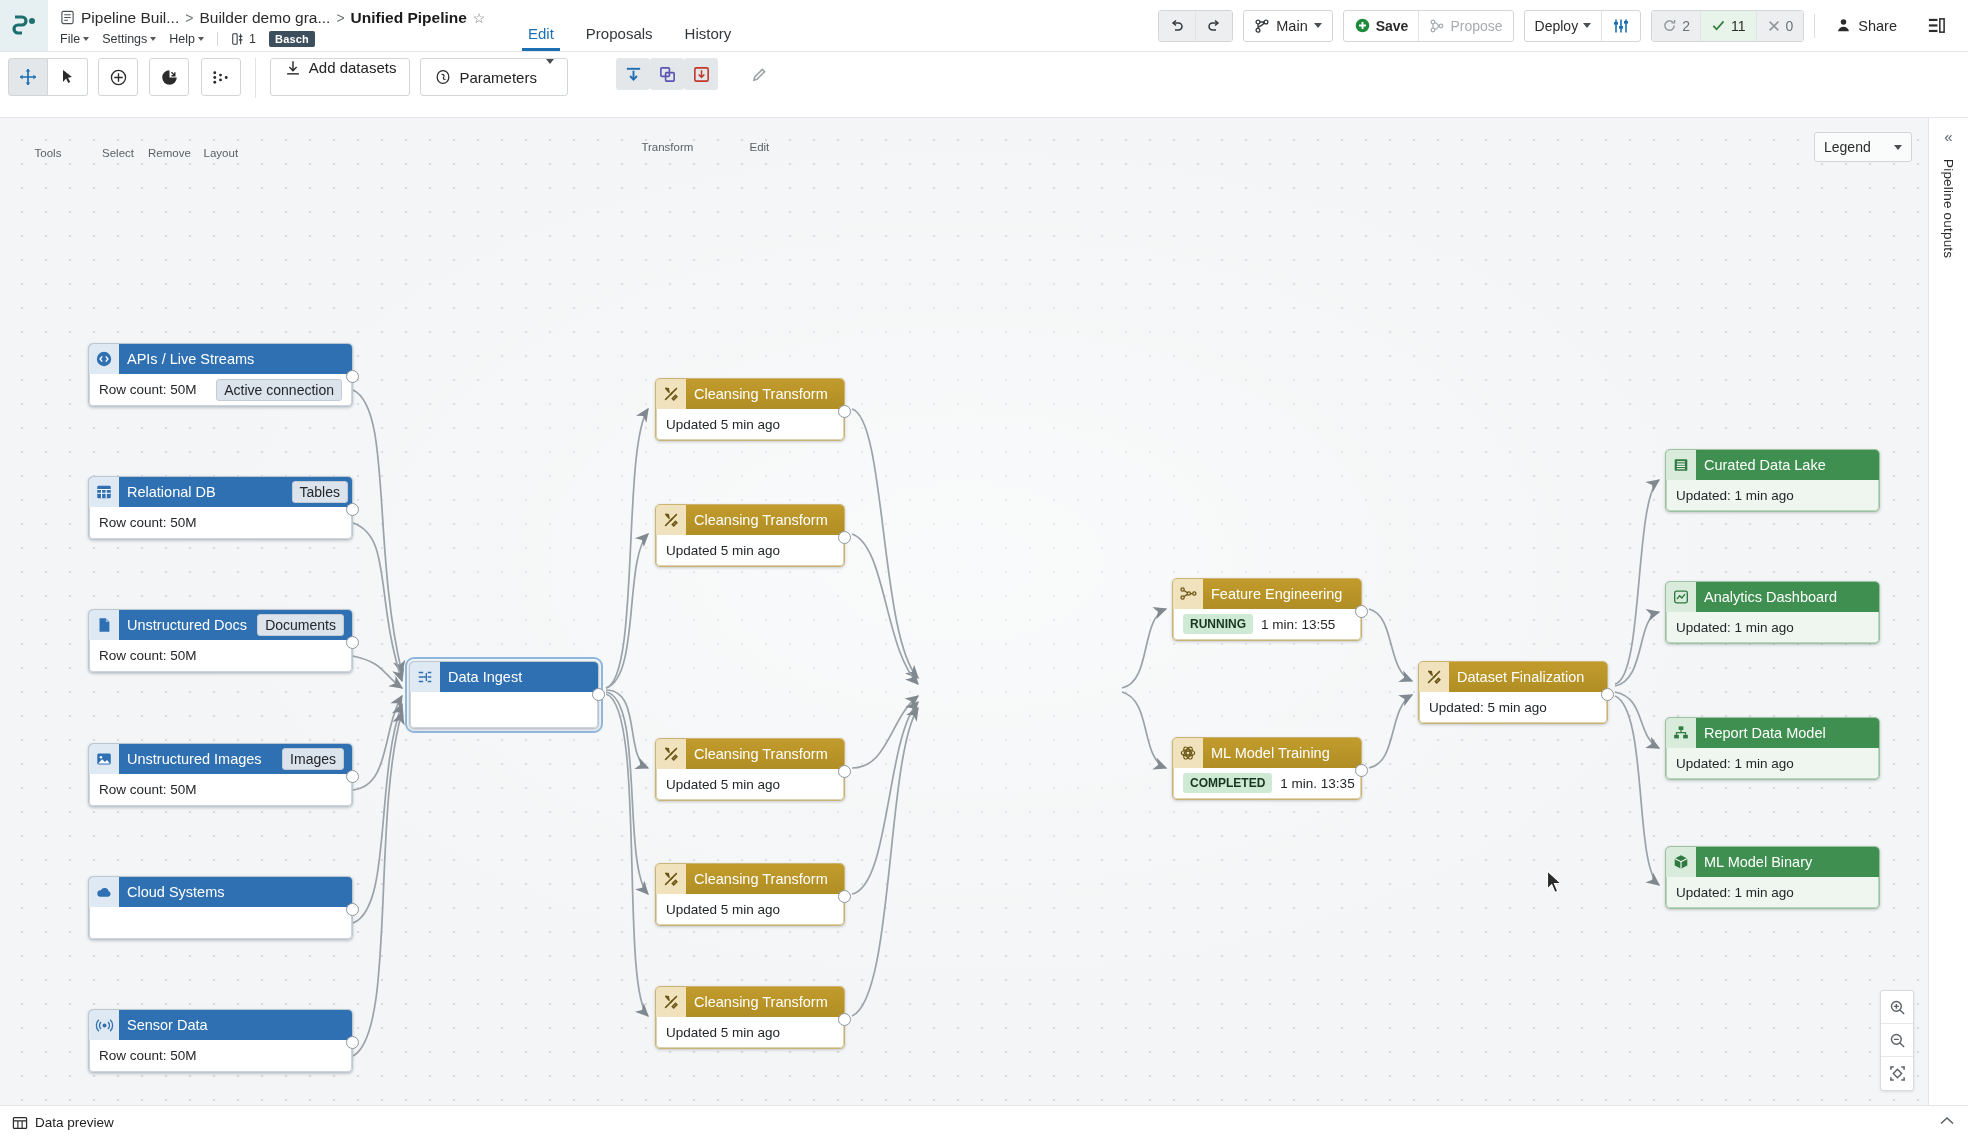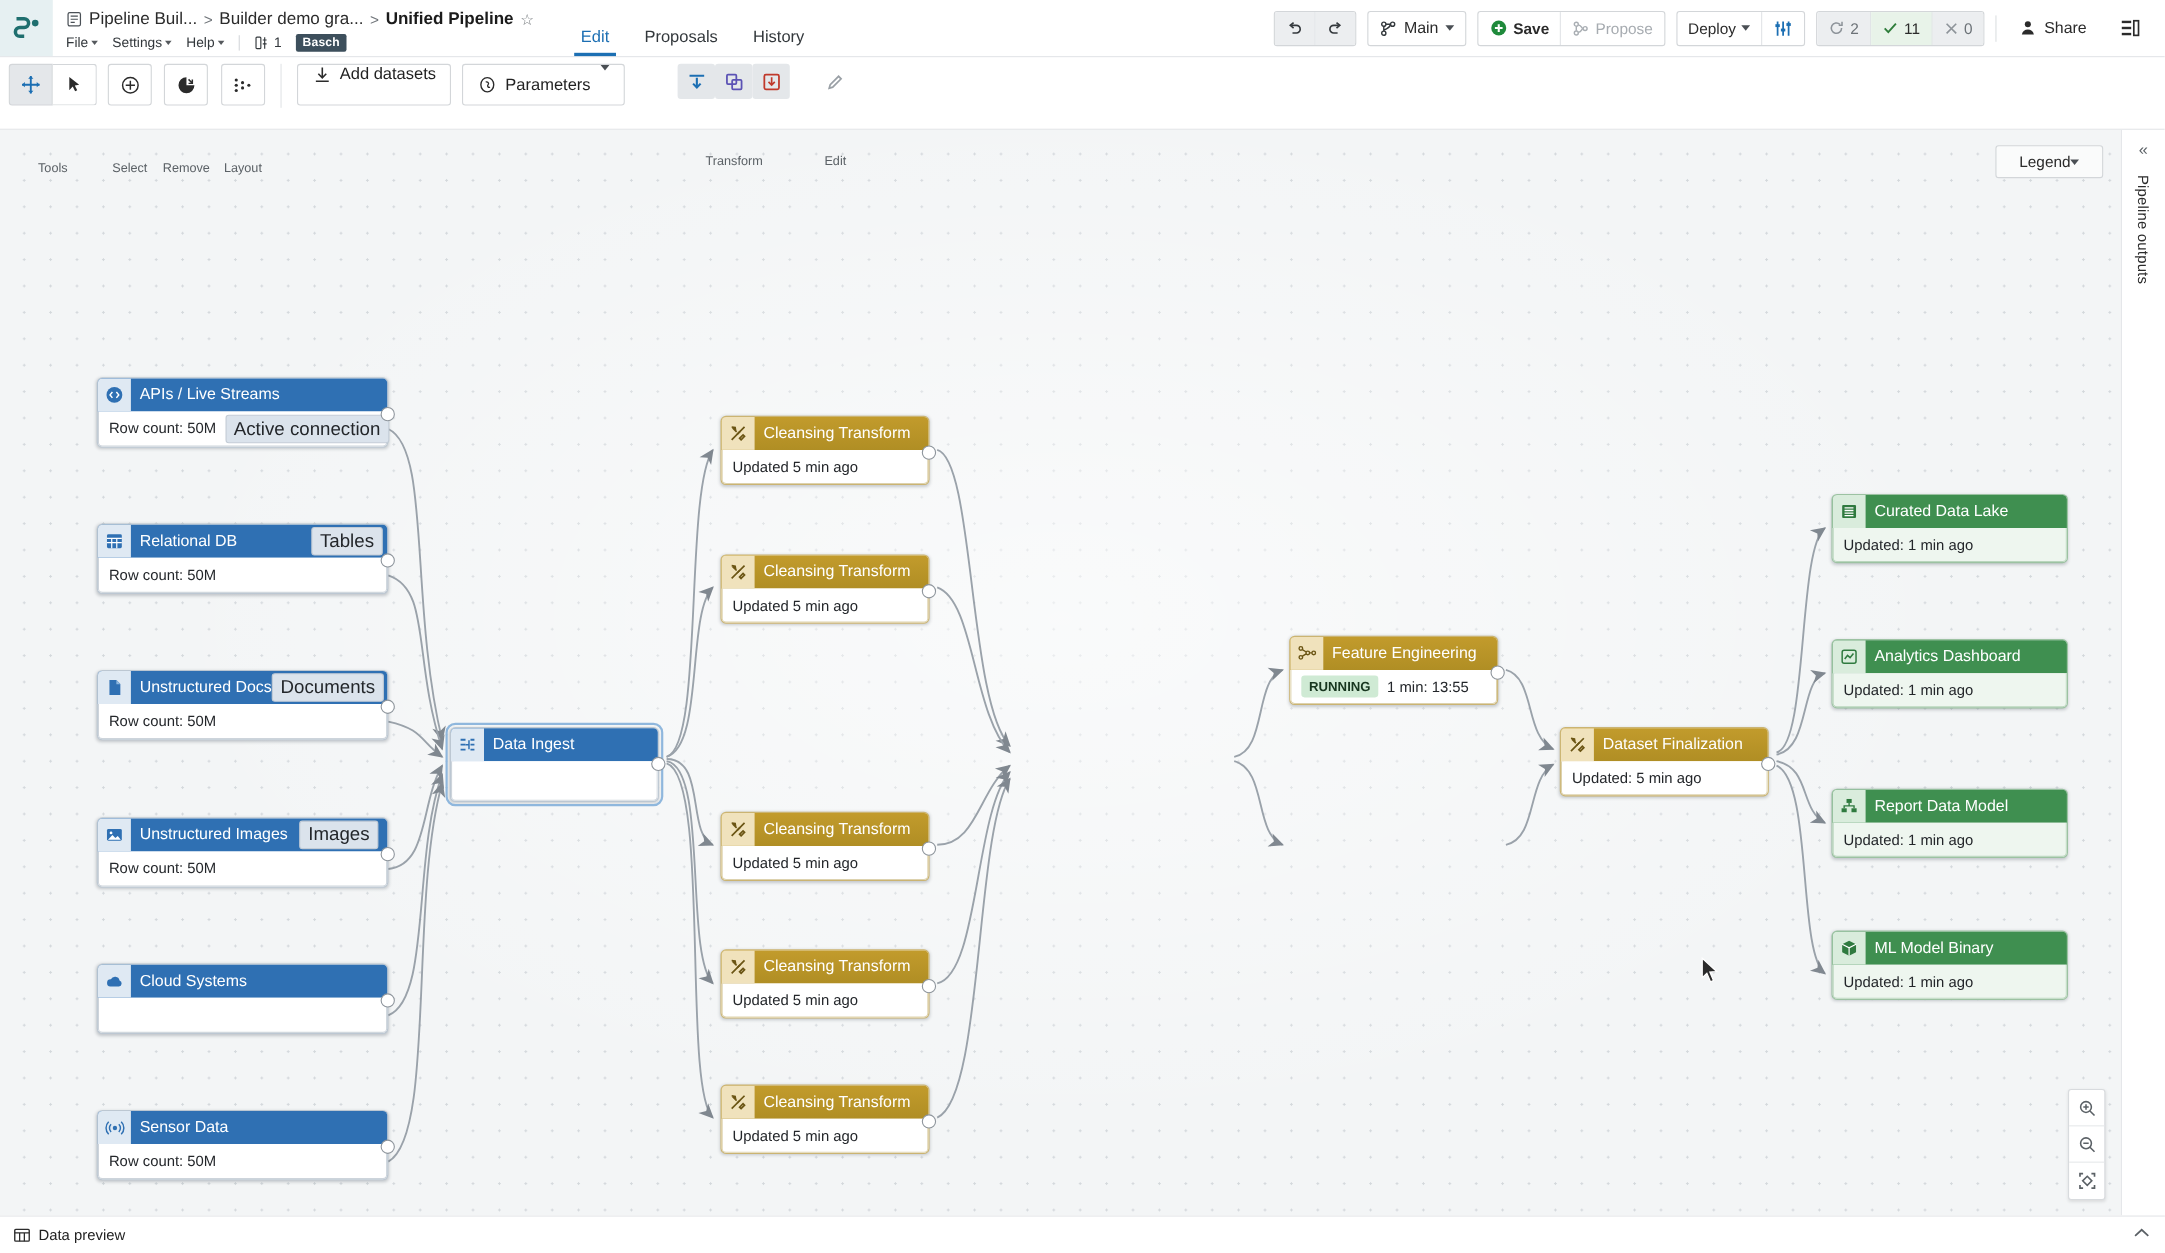--- a/index.html
+++ b/index.html
@@ -86,21 +86,21 @@
   .vig { position:absolute; inset:0; background:
      radial-gradient(ellipse at 50% 45%, rgba(255,255,255,.55) 0%, rgba(255,255,255,0) 62%); }
   svg.edges { position:absolute; inset:0; width:100%; height:100%; pointer-events:none; }
 
   .node { position:absolute; border-radius:5px; box-shadow:0 1px 3px rgba(20,30,45,.22); overflow:visible;}
   .node .hdr { height:30px; display:flex; align-items:center; border-radius:4px 4px 0 0; overflow:hidden; }
   .node .ico { width:30px; height:30px; display:flex; align-items:center; justify-content:center; flex:0 0 30px;}
   .node .ttl { font-size:14.5px; color:#fff; padding-left:8px; white-space:nowrap; flex:1; }
   .node .body { background:#fff; border-radius:0 0 4px 4px; display:flex; align-items:center; padding:0 9px; gap:8px; }
   .node .meta { font-size:13.5px; color:#23262a; white-space:nowrap; }
-  .pill { font-size:17px; padding:2px 7px; border-radius:3px; white-space:nowrap; }
+  .pill { font-size:14px; padding:2px 7px; border-radius:3px; white-space:nowrap; }
 
   
   .n-src .hdr { background:#2f70b3; }
   .n-src .ico { background:#dfe9f3; }
   .n-src { border:1px solid #bcc7d2; background:#fff;}
   .n-src .body { height:32px; border:1px solid #cdd4db; border-top:none; border-radius:0 0 4px 4px; }
   .n-src .pill { background:#dbe3ec; color:#23262a; border:1px solid #c3ccd6;}
 
   
   .n-sel { outline:2px solid #8fb7dd; outline-offset:2px; }
@@ -114,21 +114,21 @@
   
   .n-out { border:1px solid #9cc2a2; background:#eef6ef; }
   .n-out .hdr { background:#3f8f50; }
   .n-out .ico { background:#d9ecdc; }
   .n-out .body { height:31px; background:#eef6ef; border:1px solid #b9d6bd; border-top:none; }
 
   .pill-run { background:#cfead4; color:#17361f; font-weight:bold; font-size:12px; padding:3px 7px; border-radius:3px;}
   .port { position:absolute; width:13px;height:13px;border-radius:50%; background:#fff; border:1.6px solid #8e959c; }
 
   .legend-btn { position:absolute; top:14px; right:16px; width:98px; height:30px; background:#fafbfb;
-    border:1px solid #d3d6d9; border-radius:3px; display:flex; align-items:center; justify-content:center;
+    border:1px solid #d3d6d9; border-radius:3px; display:flex; align-items:center; justify-content:space-between;
     padding:0 9px; font-size:14px; color:#2b2b2b; cursor:pointer; z-index:12;}
 
   .zoomctl { position:absolute; right:14px; bottom:14px; width:34px; background:#fff; border:1px solid #d8dbde;
     border-radius:3px; box-shadow:0 1px 3px rgba(0,0,0,.10); z-index:12;}
   .zoomctl div { height:33px; display:flex; align-items:center; justify-content:center; border-bottom:1px solid #e6e8ea; cursor:pointer;}
   .zoomctl div:last-child { border-bottom:none; }
 
   .cursor { position:absolute; z-index:20; pointer-events:none; }
 
   
@@ -674,20 +674,38 @@
       </span>
       <span class="ttl">Feature Engineering</span>
     </div>
     <div class="body">
       <span class="pill-run">RUNNING</span>
       <span class="meta">1 min: 13:55</span>
     </div>
     <i class="port" style="right:-7px; top:26px"></i>
   </div>
 
+  <div class="node n-tf" style="left:1172px; top:619px; width:190px">
+    <div class="hdr">
+      <span class="ico">
+        <svg width="18" height="18" viewBox="0 0 20 20" stroke="#6b5514" stroke-width="1.4" fill="none">
+          <circle cx="10" cy="10" r="2.2"></circle>
+            <ellipse cx="10" cy="10" rx="7.4" ry="3.4"></ellipse>
+          <ellipse cx="10" cy="10" rx="7.4" ry="3.4" transform="rotate(60 10 10)"></ellipse>
+          <ellipse cx="10" cy="10" rx="7.4" ry="3.4" transform="rotate(120 10 10)"></ellipse>
+        </svg>
+      </span>
+      <span class="ttl">ML Model Training</span>
+    </div>
+    <div class="body">
+      <span class="pill-run">COMPLETED</span>
+      <span class="meta">1 min. 13:35</span>
+    </div>
+    <i class="port" style="right:-7px; top:26px"></i>
+  </div>
 
   <div class="node n-tf" style="left:1418px; top:543px; width:190px">
     <div class="hdr">
       <span class="ico">
         <svg width="18" height="18" viewBox="0 0 20 20">
             <path d="M3.5 16.5 12 8M4.5 4.5l4 4M3.5 3.5l3.5.6.6 3.5" fill="none" stroke="#6b5514" stroke-width="1.7"></path>
         <path d="M16.5 3.5 9 11M13 16.5l3.5-3.5-1.5-1.5-3.5 3.5z" fill="none" stroke="#6b5514" stroke-width="1.7"></path>
           </svg>
       </span>
       <span class="ttl">Dataset Finalization</span>

